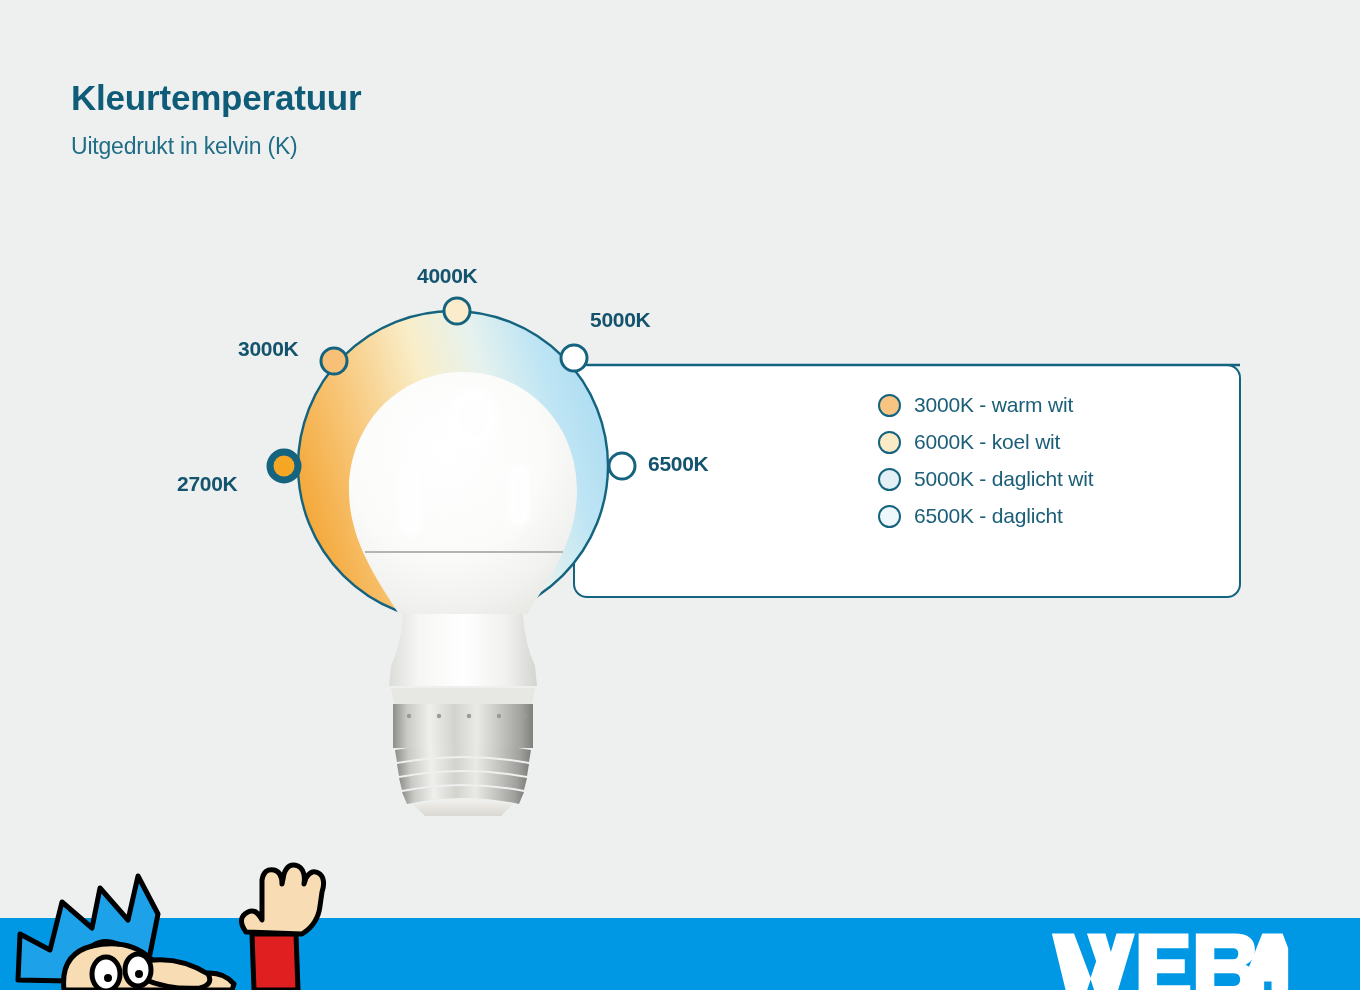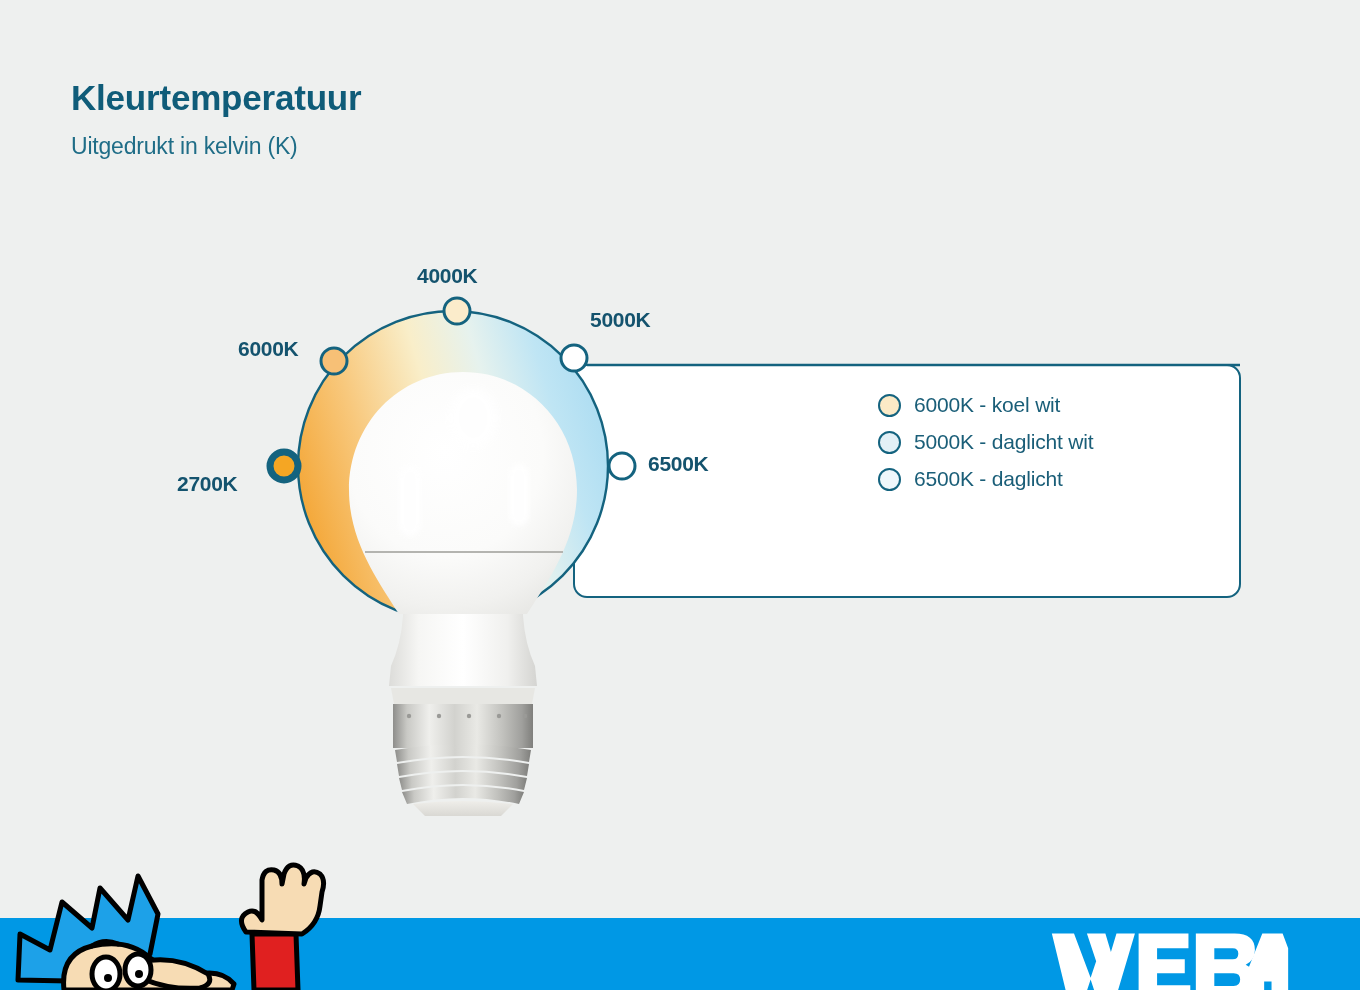--- a/index.html
+++ b/index.html
@@ -206,26 +206,30 @@
     <circle cx="457" cy="311" r="13" fill="#fbeccb" stroke="#14637f" stroke-width="3"></circle>
 
     <circle cx="574" cy="358" r="13" fill="#ffffff" stroke="#14637f" stroke-width="3"></circle>
 
     <circle cx="622" cy="466" r="13" fill="#ffffff" stroke="#14637f" stroke-width="3"></circle>
 
     <line x1="587" y1="365" x2="1240" y2="365" stroke="#14637f" stroke-width="2.5"></line>
   </svg>
 
   <div class="ktick k2700">2700K</div>
-  <div class="ktick k3000">6000K</div>
+  <div class="ktick k3000">3000K</div>
   <div class="ktick k4000">4000K</div>
   <div class="ktick k5000">5000K</div>
   <div class="ktick k6500">6500K</div>
 
   <div class="legend">
+    <div class="legend-row">
+      <span class="legend-dot" style="background: rgb(248, 196, 130);"></span>
+      <span class="legend-label">3000K - warm wit</span>
+    </div>
     <div class="legend-row">
       <span class="legend-dot" style="background: rgb(251, 234, 198);"></span>
       <span class="legend-label">6000K - koel wit</span>
     </div>
     <div class="legend-row">
       <span class="legend-dot" style="background: rgb(227, 240, 246);"></span>
       <span class="legend-label">5000K - daglicht wit</span>
     </div>
     <div class="legend-row">
       <span class="legend-dot" style="background: rgb(238, 247, 251);"></span>

